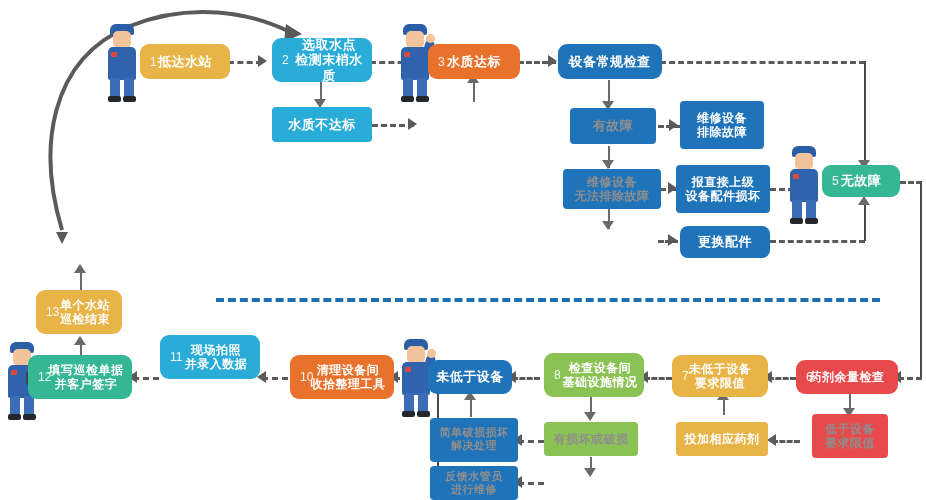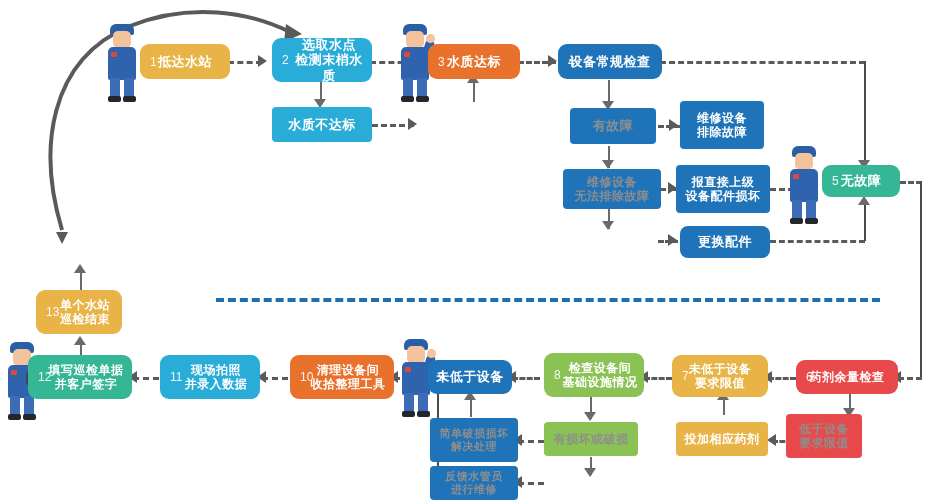--- a/index.html
+++ b/index.html
@@ -285,21 +285,21 @@
     <span class="num">5</span>
     <span class="txt">无故障</span>
   </div>
 
   <div class="node c-red" style="left:796px;top:360px;width:102px;height:34px;font-size:12px;">
     <span class="tab c-red"></span>
     <span class="num">6</span>
     <span class="txt">药剂余量检查</span>
   </div>
 
-  <div class="node c-red dim" style="left:786px;top:414px;width:76px;height:44px;font-size:12px;border-radius:4px;">
+  <div class="node c-red dim" style="left:812px;top:414px;width:76px;height:44px;font-size:12px;border-radius:4px;">
     <span class="txt">低于设备
 要求限值</span>
   </div>
 
   <div class="node c-amber" style="left:672px;top:355px;width:96px;height:42px;font-size:12px;">
     <span class="tab c-amber"></span>
     <span class="num">7</span>
     <span class="txt">未低于设备
 要求限值</span>
   </div>
@@ -319,38 +319,38 @@
     <span class="txt">有损坏或破损</span>
   </div>
 
 
   <div class="node c-blue" style="left:428px;top:360px;width:84px;height:34px;font-size:13px;">
     <span class="tab c-blue"></span>
     <span class="num">9</span>
     <span class="txt">未低于设备</span>
   </div>
 
-  <div class="node c-blue dim" style="left:430px;top:418px;width:88px;height:44px;font-size:11px;border-radius:4px;">
+  <div class="node c-blue dim" style="left:430px;top:418px;width:88px;height:44px;font-size:11px;border-radius:4px;font-family:Liberation Mono, monospace;">
     <span class="txt">简单破损损坏
 解决处理</span>
   </div>
 
   <div class="node c-blue dim" style="left:430px;top:466px;width:88px;height:34px;font-size:11px;border-radius:4px;">
     <span class="txt">反馈水管员
 进行维修</span>
   </div>
 
   <div class="node c-orange" style="left:290px;top:355px;width:104px;height:44px;font-size:12px;padding-left:12px;">
     <span class="tab c-orange"></span>
     <span class="num">10</span>
     <span class="txt">清理设备间
 收拾整理工具</span>
   </div>
 
-  <div class="node c-cyan" style="left:160px;top:355px;width:100px;height:44px;font-size:12px;padding-left:12px;">
+  <div class="node c-cyan" style="left:160px;top:335px;width:100px;height:44px;font-size:12px;padding-left:12px;">
     <span class="tab c-cyan"></span>
     <span class="num">11</span>
     <span class="txt">现场拍照
 并录入数据</span>
   </div>
 
   <div class="node c-teal" style="left:28px;top:355px;width:104px;height:44px;font-size:12px;padding-left:12px;">
     <span class="tab c-teal"></span>
     <span class="num">12</span>
     <span class="txt">填写巡检单据

